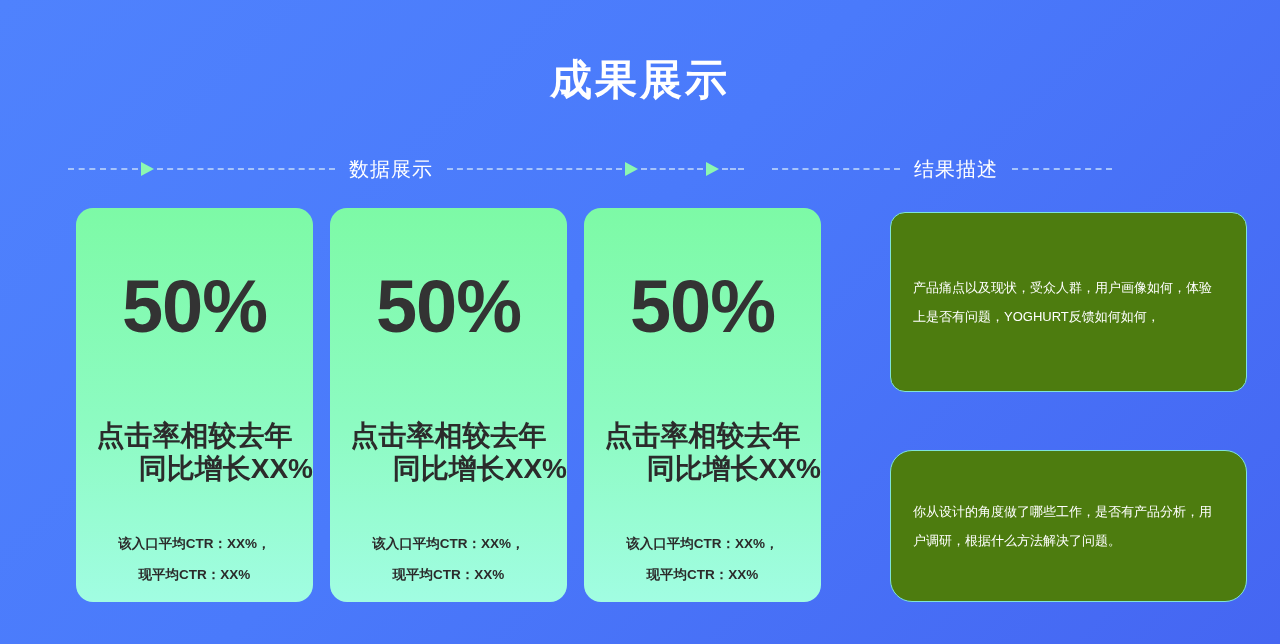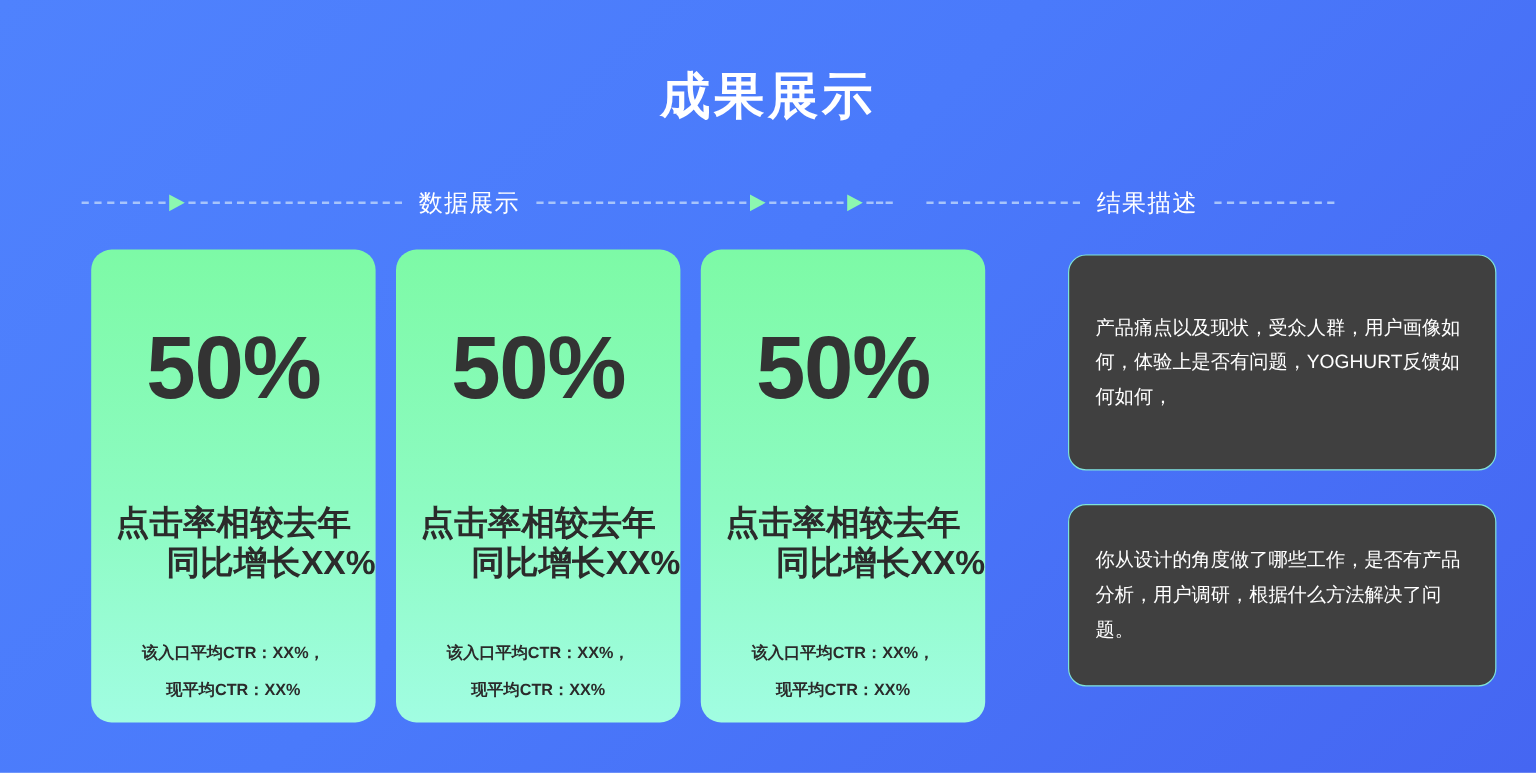--- a/index.html
+++ b/index.html
@@ -78,32 +78,32 @@
     line-height:31px;
   }
   .stat-small .l2{ display:block; }
 
   
   .desc-col{
     position:absolute; top:212px; left:890px;
     width:357px; height:390px;
   }
   .desc-box{
-    background:#404040;
+    background:#4d7c0f;
     border:1.5px solid #7fe3d8;
     border-radius:15px;
     color:#ffffff;
-    font-size:16px;
+    font-size:13px;
     line-height:29px;
     padding:16px 22px;
     display:flex; align-items:center;
     overflow:hidden;
   }
   .desc-box.b1{ height:180px; }
-  .desc-box.b2{ height:152px; margin-top:28px; }
+  .desc-box.b2{ height:152px; margin-top:58px;border-radius:22px; }
 </style>
 </head>
 <body>
 
 <div class="page-title">成果展示</div>
 
 <div class="divider-row">
 
   <div class="dash" style="flex:0 0 70px; margin-left:68px;"></div>
   <div class="tri"></div>

